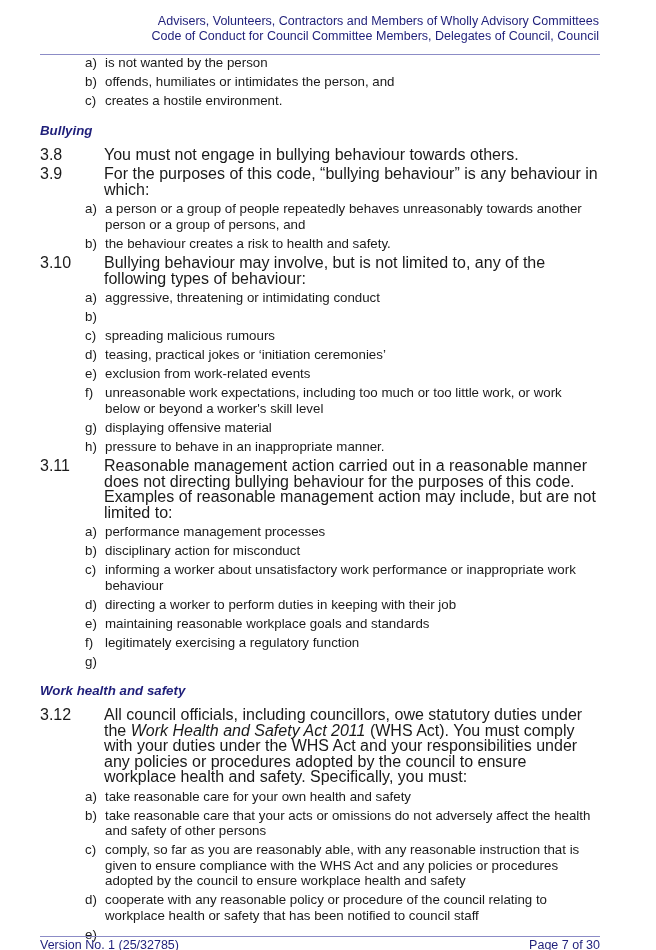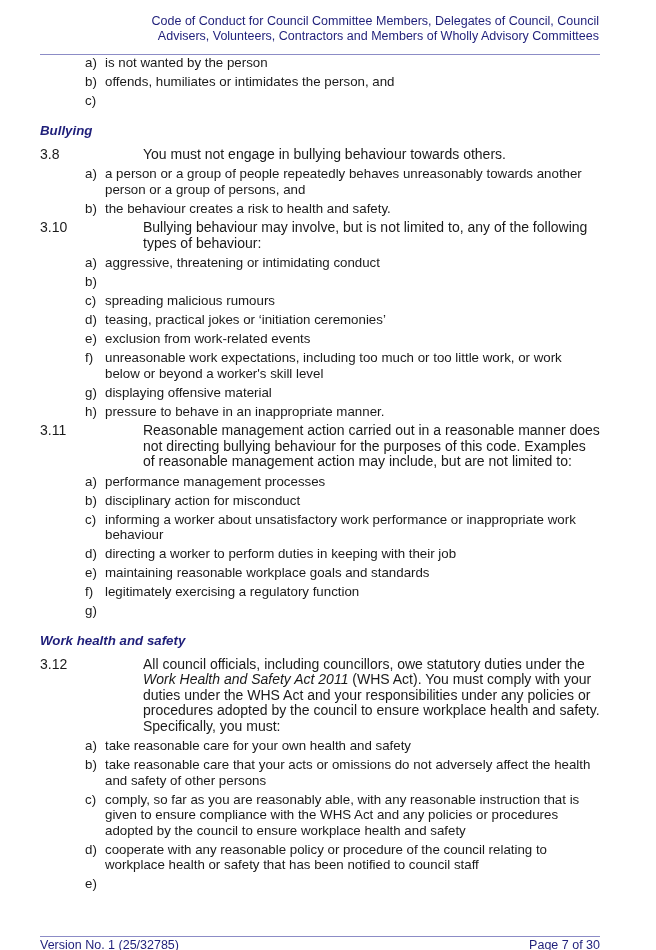--- a/index.html
+++ b/index.html
@@ -19,67 +19,72 @@
   .sub {
     display: flex; font-size: 13.3px; line-height: 15.5px; margin-bottom: 3.5px;
     padding-left: 45px;
   }
   .sub .lbl { width: 20px; flex: none; }
   .sub .txt { flex: 1; }
   .heading {
     color: #1f1f7a; font-weight: bold; font-size: 13.3px; line-height: 16px;
     margin-top: 14px; margin-bottom: 8px; font-style: italic;
   }
-  .para { display: flex; font-size: 14px; line-height: 15.5px; margin-bottom: 4px; gap: 39px; }
+  .para { display: flex; font-size: 16px; line-height: 15.5px; margin-bottom: 4px; }
   .para .num { width: 34px; flex: none; }
   .para .txt { flex: 1; margin-left: 30px; }
   .para-block { margin-bottom: 4px; }
   .footer-rule {
     position: absolute; top: 936px; left: 40px; width: 560px; height: 0;
     border-top: 1px solid #8c8cc6;
   }
   .footer {
     position: absolute; top: 938px; left: 40px; width: 560px;
     display: flex; justify-content: space-between;
     color: #1f1f7a; font-size: 12.5px; line-height: 14px;
   }
 </style>
 </head>
 <body>
 
 <div class="header">
+  <div>Advisers, Volunteers, Contractors and Members of Wholly Advisory Committees</div>
   <div>Code of Conduct for Council Committee Members, Delegates of Council, Council</div>
-  <div>Advisers, Volunteers, Contractors and Members of Wholly Advisory Committees</div>
 </div>
 <div class="header-rule"></div>
 
 <div class="content">
 
   <div>
     <div class="sub">
         <span class="lbl">a)</span>
         <span class="txt">is not wanted by the person</span>
       </div>
     <div class="sub">
         <span class="lbl">b)</span>
         <span class="txt">offends, humiliates or intimidates the person, and</span>
       </div>
     <div class="sub">
         <span class="lbl">c)</span>
+        <span class="txt">creates a hostile environment.</span>
       </div>
   </div>
 
   <div class="heading">Bullying</div>
 
   <div class="para">
     <span class="num">3.8</span>
     <span class="txt">You must not engage in bullying behaviour towards others.</span>
   </div>
 
   <div class="para-block">
+    <div class="para">
+      <span class="num">3.9</span>
+      <span class="txt">For the purposes of this code, “bullying behaviour” is any behaviour in which:</span>
+    </div>
     <div class="sub">
         <span class="lbl">a)</span>
         <span class="txt">a person or a group of people repeatedly behaves unreasonably towards another person or a group of persons, and</span>
       </div>
     <div class="sub">
         <span class="lbl">b)</span>
         <span class="txt">the behaviour creates a risk to health and safety.</span>
       </div>
   </div>
 

